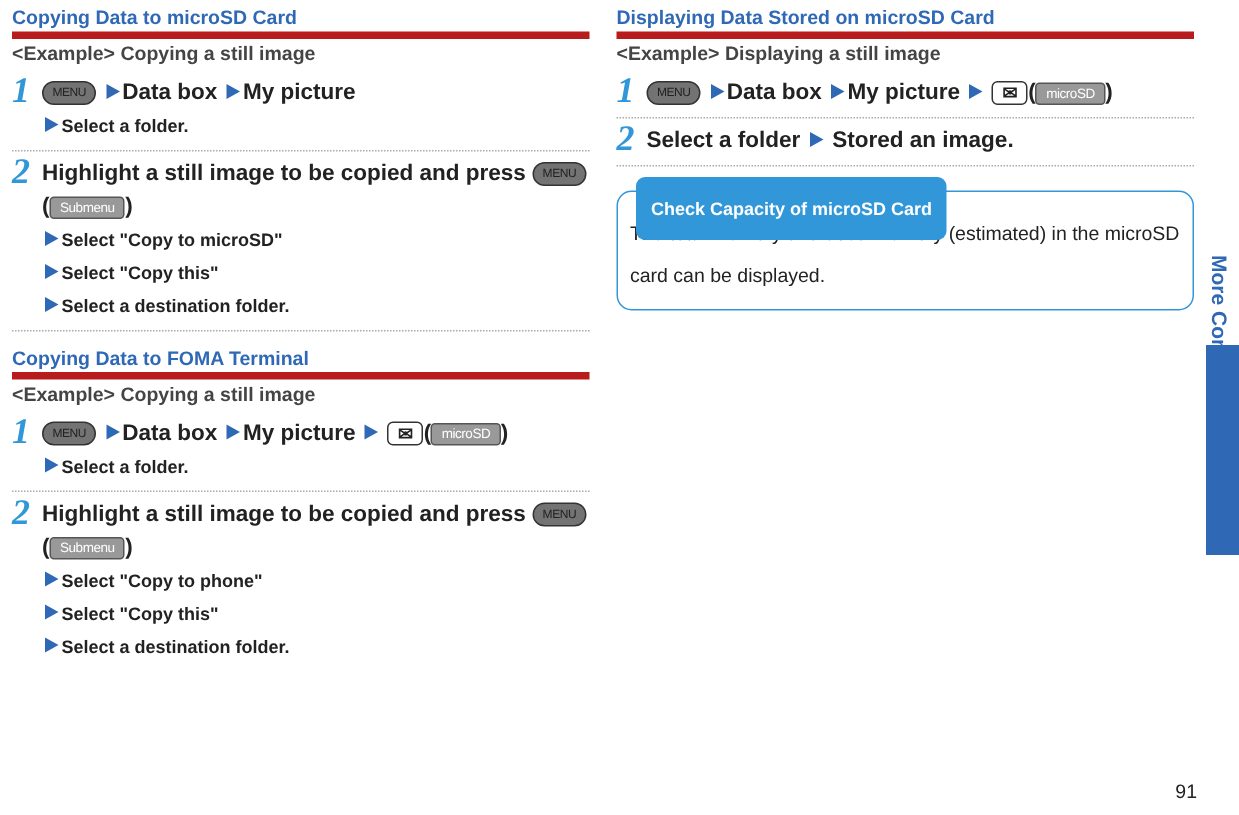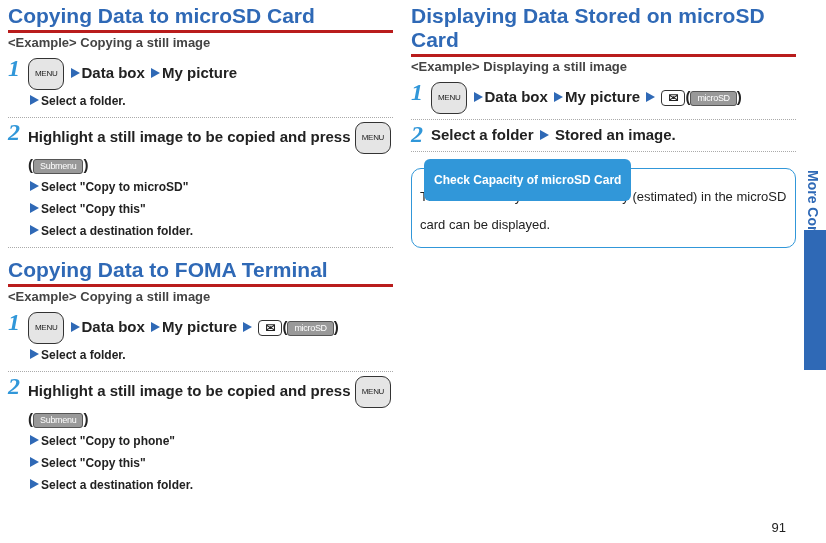--- a/index.html
+++ b/index.html
@@ -9,23 +9,23 @@
       font-family: Arial, Helvetica, sans-serif;
       background: #fff;
       position: relative;
       padding: 4px 30px 4px 8px;
       overflow: hidden;
     }
     .cols { display: flex; gap: 18px; }
     .col { flex: 1; min-width: 0; }
     .section-title {
       color: #2f69b6;
-      font-size: 21px;
-      font-weight: bold;
-      border-bottom: 3px solid #b91c1c;
+      font-size: 13px;
+      font-weight: bold;
+      border-bottom: 5px solid #b91c1c;
       padding-bottom: 2px;
       margin-bottom: 2px;
     }
     .example {
       font-size: 13px;
       font-weight: bold;
       color: #444;
       margin-bottom: 4px;
     }
     .step {
@@ -68,26 +68,26 @@
       border-bottom: 5px solid transparent;
       border-left: 9px solid #2f69b6;
       margin: 0 2px;
       vertical-align: baseline;
     }
     .menu-btn {
       display: inline-flex;
       align-items: center;
       justify-content: center;
       min-width: 28px;
-      height: 32px;
+      height: 16px;
       border: 1.2px solid #333;
       border-radius: 9px;
       font-size: 8px;
       font-weight: normal;
-      background: #e5e5e5;
+      background: #737373;
       padding: 0 6px;
       vertical-align: middle;
       letter-spacing: -0.3px;
     }
     .sub-btn {
       display: inline-flex;
       align-items: center;
       justify-content: center;
       height: 15px;
       border: 1.2px solid #555;
@@ -151,21 +151,21 @@
       position: absolute;
       right: 5px;
       top: 170px;
       writing-mode: vertical-rl;
       color: #2f69b6;
       font-size: 14px;
       font-weight: bold;
     }
     .page-num {
       position: absolute;
-      right: 40px;
+      right: 28px;
       bottom: 8px;
       font-size: 13px;
       color: #222;
       text-align: right;
     }
   </style>
 </head>
 <body>
 
 <div class="cols">

